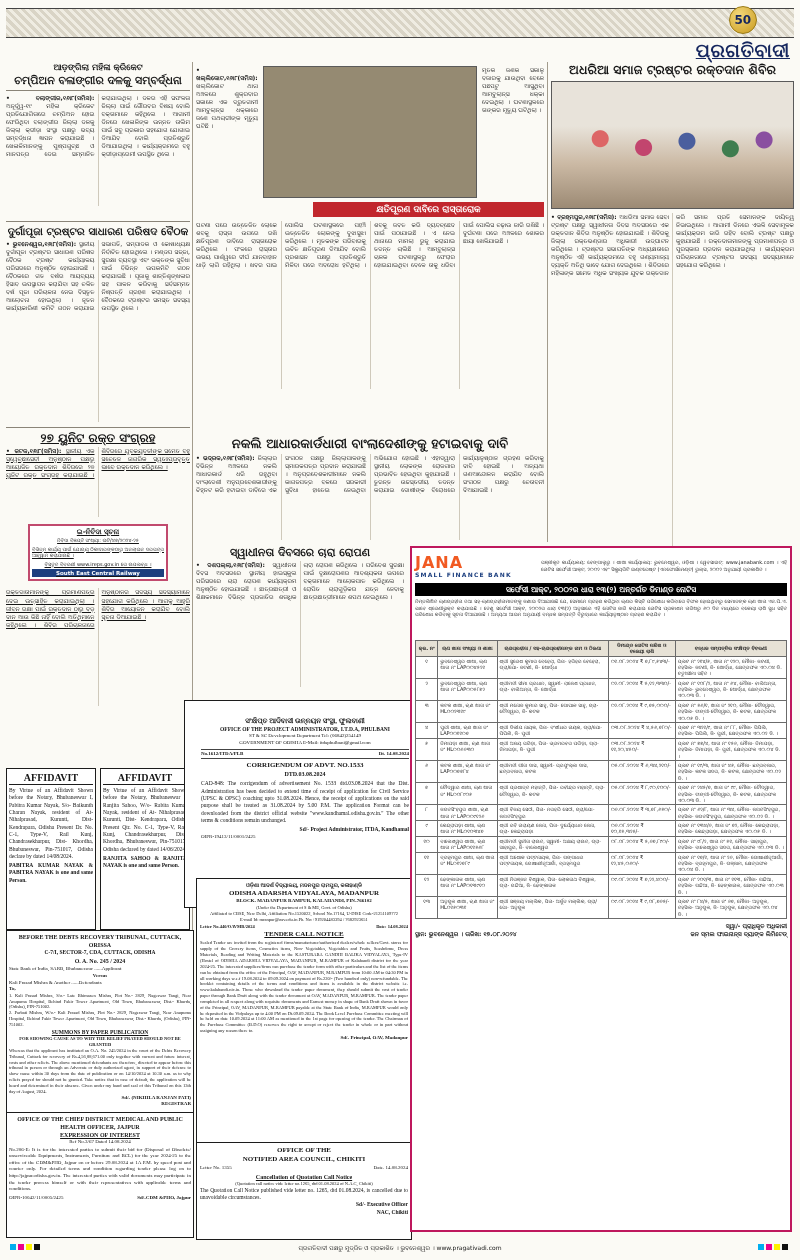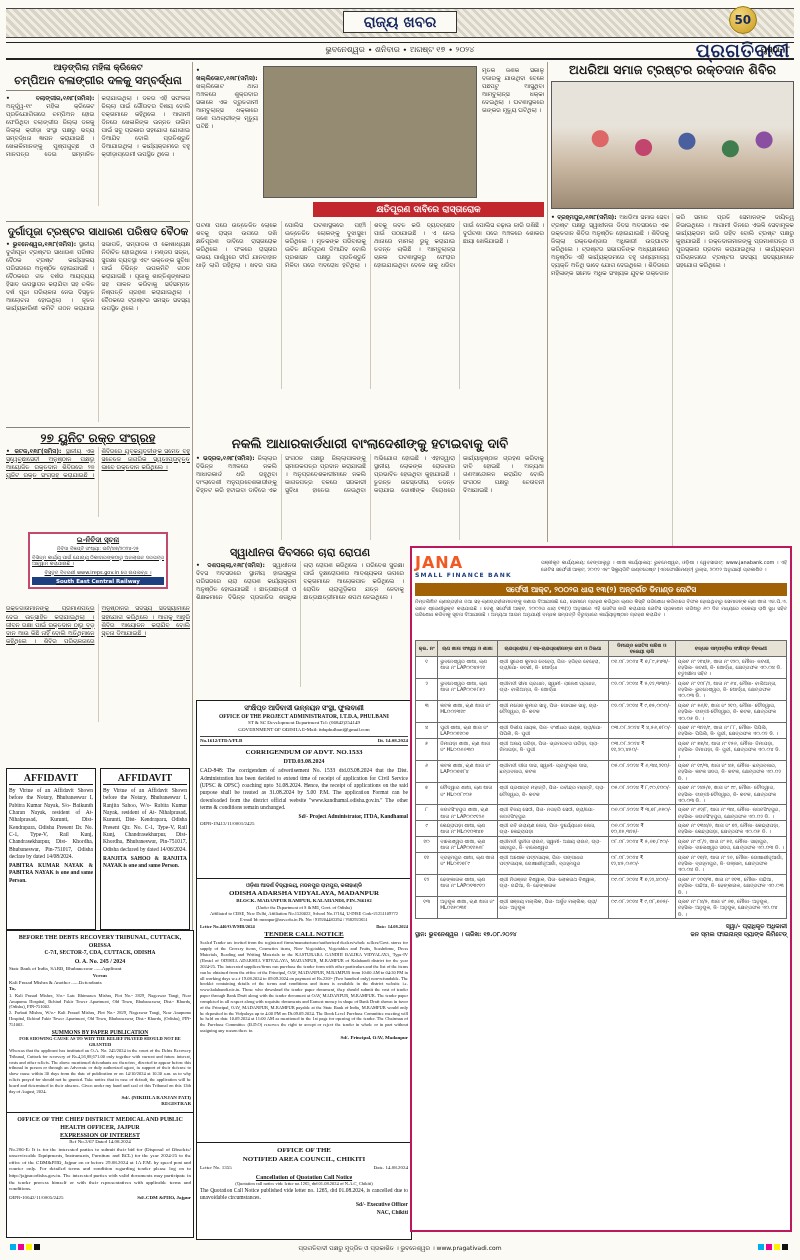--- a/index.html
+++ b/index.html
@@ -49,48 +49,41 @@
       radial-gradient(circle at 20% 45%, #d66 0 8px, transparent 9px),
       radial-gradient(circle at 38% 52%, #c2456e 0 8px, transparent 9px),
       radial-gradient(circle at 56% 47%, #4a5f9e 0 8px, transparent 9px),
       radial-gradient(circle at 74% 53%, #3f7d4f 0 8px, transparent 9px),
       radial-gradient(circle at 88% 46%, #8a4fa0 0 8px, transparent 9px),
       linear-gradient(180deg,#e8e3da 0 35%, #cbb9a4 65%, #9c8a74 100%);
       background-color:#cbb9a4;}
   .rail-box{border:2px solid #c14a6e;background:#fff;}
   .rail-foot{background:#1d3f7f;color:#fff;font-size:5.5px;text-align:center;padding:1px 0;font-weight:bold;}
   .bank{border:2px solid #be185d;background:#fff;}
-  .bank-title{background:#a16207;color:#fff;font-weight:bold;font-size:7.5px;
+  .bank-title{background:#000000;color:#fff;font-weight:bold;font-size:7.5px;
         display:flex;align-items:center;justify-content:center;}
   .logo-jana{color:#f15a22;font-size:16px;font-weight:bold;letter-spacing:1px;line-height:1;}
   .logo-sub{color:#1d3f7f;font-size:6px;font-weight:bold;letter-spacing:1.2px;}
   table.bank-tbl{width:100%;border-collapse:collapse;table-layout:fixed;}
   .bank-tbl th{background:#e7e2d6;font-size:5px;border:1px solid #6b6b6b;padding:1px;line-height:1.25;}
   .bank-tbl td{font-size:5px;border:1px solid #6b6b6b;padding:1px 2px;vertical-align:top;line-height:1.28;}
   .aff-head{font-family:"Liberation Serif",serif;font-weight:bold;font-size:10px;text-align:center;
         border-bottom:1px solid #1c1c1c;padding:1px 0;}
   .sq{display:inline-block;width:6px;height:6px;margin-right:2px;}
   .footdots{display:flex;align-items:center;}
 </style>
 </head>
 <body>
 
 <div class="page">
 
   <div class="abs band" style="left:6px;right:6px;top:8px;height:28px;"></div>
-  <div class="abs" style="left:0;right:0;top:12px;text-align:center;">
-    <span class="band-label">ରାଜ୍ୟ ଖବର</span>
-  </div>
   <div class="abs" style="right:10px;top:6px;display:flex;align-items:center;gap:5px;flex-direction:column;">
     <span class="gold-circle">50</span>
     <span class="brand">ପ୍ରଗତିବାଦୀ</span>
-  </div>
-  <div class="abs" style="left:6px;right:6px;top:42px;height:15px;border-top:1px solid #222;border-bottom:2px solid #222;">
-    <div class="c t8" style="padding-top:2px;">ଭୁବନେଶ୍ୱର ∙ ଶନିବାର ∙ ଅଗଷ୍ଟ ୧୭ ∙ ୨୦୨୪</div>
-    <div class="abs t8 b" style="right:4px;top:2px;">ପୃଷ୍ଠା- ୮</div>
   </div>
 
   <div class="vrule" style="left:192px;top:62px;height:1170px;"></div>
   <div class="vrule" style="left:547px;top:62px;height:480px;"></div>
 
   <div class="abs" style="left:6px;top:62px;width:184px;">
     <div class="c b" style="font-size:8.5px;">ଆଡ଼ଙ୍ଗିଲା ମହିଳା କ୍ରିକେଟ</div>
     <div class="c b" style="font-size:11px;margin:1px 0 2px;">ଚମ୍ପିଅନ ବଳାଙ୍ଗୀର ଦଳକୁ ସମ୍ବର୍ଦ୍ଧନା</div>
     <div class="hsep"></div>
     <div class="cols2 j t6 clip" style="height:112px;">
@@ -105,21 +98,21 @@
       <span class="dl">• ଭୁବନେଶ୍ୱର,୧୬ା୮(ସମିସ): </span><span>ସ୍ଥାନୀୟ ଦୁର୍ଗାପୂଜା ଟ୍ରଷ୍ଟର ସାଧାରଣ ପରିଷଦ ବୈଠକ ଟ୍ରଷ୍ଟ କାର୍ଯ୍ୟାଳୟ ପରିସରରେ ଅନୁଷ୍ଠିତ ହୋଇଯାଇଛି । ବୈଠକରେ ଗତ ବର୍ଷର ଆୟବ୍ୟୟ ହିସାବ ଉପସ୍ଥାପନ କରାଯିବା ସହ ଚଳିତ ବର୍ଷ ପୂଜା ପରିଚାଳନା ନେଇ ବିସ୍ତୃତ ଆଲୋଚନା ହୋଇଥିଲା । ନୂତନ କାର୍ଯ୍ୟକାରିଣୀ କମିଟି ଗଠନ କରାଯାଇ ସଭାପତି, ସମ୍ପାଦକ ଓ କୋଷାଧ୍ୟକ୍ଷ ନିର୍ବାଚିତ ହୋଇଥିଲେ । ମଣ୍ଡପ ସଜ୍ଜା, ସୁରକ୍ଷା ବ୍ୟବସ୍ଥା ଏବଂ ଭକ୍ତଙ୍କ ସୁବିଧା ପାଇଁ ବିଭିନ୍ନ ଉପକମିଟି ଗଠନ କରାଯାଇଛି । ପୂଜାକୁ ଶାନ୍ତିଶୃଙ୍ଖଳାର ସହ ପାଳନ କରିବାକୁ ସର୍ବସମ୍ମତ ନିଷ୍ପତ୍ତି ଗ୍ରହଣ କରାଯାଇଥିଲା । ବୈଠକରେ ଟ୍ରଷ୍ଟର ସମସ୍ତ ସଦସ୍ୟ ଉପସ୍ଥିତ ଥିଲେ ।</span>
     </div>
   </div>
 
   <div class="abs" style="left:6px;top:424px;width:184px;text-decoration:underline;">
     <div class="hsep"></div>
     <div class="c b" style="font-size:12px;margin:1px 0 2px;">୨୭ ୟୁନିଟ ରକ୍ତ ସଂଗ୍ରହ</div>
     <div class="cols2 j t6 clip" style="height:70px;">
       <span class="dl">• କଟକ,୧୬ା୮(ସମିସ): </span><span>ସ୍ଥାନୀୟ ଏକ ସ୍ୱେଚ୍ଛାସେବୀ ଅନୁଷ୍ଠାନ ପକ୍ଷରୁ ଆୟୋଜିତ ରକ୍ତଦାନ ଶିବିରରେ ୨୭ ୟୁନିଟ ରକ୍ତ ସଂଗ୍ରହ କରାଯାଇଛି । ଶିବିରରେ ଯୁବକଯୁବତୀଙ୍କ ସମେତ ବହୁ ସଚେତନ ନାଗରିକ ସ୍ୱତଃପ୍ରବୃତ୍ତ ଭାବେ ରକ୍ତଦାନ କରିଥିଲେ ।</span>
     </div>
-    <div class="rail-box" style="width:132px;margin:15px auto;padding:2px;">
+    <div class="rail-box" style="width:132px;margin:7px auto;padding:2px;">
       <div class="c b t7">ଇ-ନିବିଦା ସୂଚନା</div>
       <div class="t5 c">ନିବିଦା ବିଜ୍ଞପ୍ତି ସଂଖ୍ୟା: ଇଟି/୪୭/୨୦୨୪-୨୫</div>
       <div class="t5 j" style="margin:2px 0;">ବିଭିନ୍ନ କାର୍ଯ୍ୟ ପାଇଁ ଯୋଗ୍ୟ ଠିକାଦାରଙ୍କଠାରୁ ଅନଲାଇନ ଦରପତ୍ର ଆହ୍ୱାନ କରାଯାଉଛି ।</div>
       <div class="t5 c">ବିସ୍ତୃତ ବିବରଣୀ www.ireps.gov.in ରେ ଉପଲବ୍ଧ ।</div>
       <div class="rail-foot" style="margin-top:2px;">South East Central Railway</div>
     </div>
     <div class="cols2 j t6 clip" style="height:118px;">
       <span>ରକ୍ତଦାତାମାନଙ୍କୁ ପ୍ରମାଣପତ୍ର ଦେଇ ଉତ୍ସାହିତ କରାଯାଇଥିଲା । ଜୀବନ ରକ୍ଷା ପାଇଁ ରକ୍ତଦାନ ଠାରୁ ବଡ଼ ଦାନ ଆଉ କିଛି ନାହିଁ ବୋଲି ଅତିଥିମାନେ କହିଥିଲେ । ଶିବିର ପରିଚାଳନାରେ ଅନୁଷ୍ଠାନର ସଦସ୍ୟ ସଦସ୍ୟାମାନେ ସହଯୋଗ କରିଥିଲେ । ଆଗକୁ ଆହୁରି ଶିବିର ଆୟୋଜନ କରାଯିବ ବୋଲି ସୂଚନା ଦିଆଯାଇଛି ।</span>
     </div>
   </div>
@@ -192,21 +185,21 @@
     </div>
   </div>
 
   <div class="abs" style="left:196px;top:546px;width:208px;">
     <div class="c b" style="font-size:11px;">ସ୍ୱାଧୀନତା ଦିବସରେ ଚାରା ରୋପଣ</div>
     <div class="cols2 j t6 clip" style="height:126px;margin-top:2px;">
       <span class="dl">• ଦଶପଲ୍ଲା,୧୬ା୮(ସମିସ): </span><span>ସ୍ୱାଧୀନତା ଦିବସ ଅବସରରେ ସ୍ଥାନୀୟ ହାଇସ୍କୁଲ ପରିସରରେ ଚାରା ରୋପଣ କାର୍ଯ୍ୟକ୍ରମ ଅନୁଷ୍ଠିତ ହୋଇଯାଇଛି । ଛାତ୍ରଛାତ୍ରୀ ଓ ଶିକ୍ଷକମାନେ ବିଭିନ୍ନ ପ୍ରଜାତିର ଶତାଧିକ ଚାରା ରୋପଣ କରିଥିଲେ । ପରିବେଶ ସୁରକ୍ଷା ପାଇଁ ବୃକ୍ଷରୋପଣର ଆବଶ୍ୟକତା ଉପରେ ବକ୍ତାମାନେ ଆଲୋକପାତ କରିଥିଲେ । ରୋପିତ ଚାରାଗୁଡ଼ିକର ଯତ୍ନ ନେବାକୁ ଛାତ୍ରଛାତ୍ରୀମାନେ ଶପଥ ନେଇଥିଲେ ।</span>
     </div>
   </div>
 
-  <div class="abs box serif clip" style="left:196px;top:700px;width:208px;height:174px;padding:3px;">
+  <div class="abs box serif clip" style="left:184px;top:700px;width:208px;height:174px;padding:16px;">
     <div class="c b t7">ସଂକ୍ଷିପ୍ତ ଆଦିବାସୀ ଉନ୍ନୟନ ସଂସ୍ଥା, ଫୁଲବାଣୀ</div>
     <div class="c b t55">OFFICE OF THE PROJECT ADMINISTRATOR, I.T.D.A, PHULBANI</div>
     <div class="c t5">ST &amp; SC Development Department Tel: (06842)254149</div>
     <div class="c t5">GOVERNMENT OF ODISHA E-Mail: itdaphulbani@gmail.com</div>
     <div style="display:flex;justify-content:space-between;border-top:1px solid #444;border-bottom:1px solid #444;margin:2px 0;padding:1px 0;">
       <span class="t5 b">No.1612/ITDA/PLB</span>
       <span class="t5 b">Dt. 14.08.2024</span>
     </div>
     <div class="c b t7">CORRIGENDUM OF ADVT. NO.1533</div>
     <div class="c b t6">DTD.03.08.2024</div>

